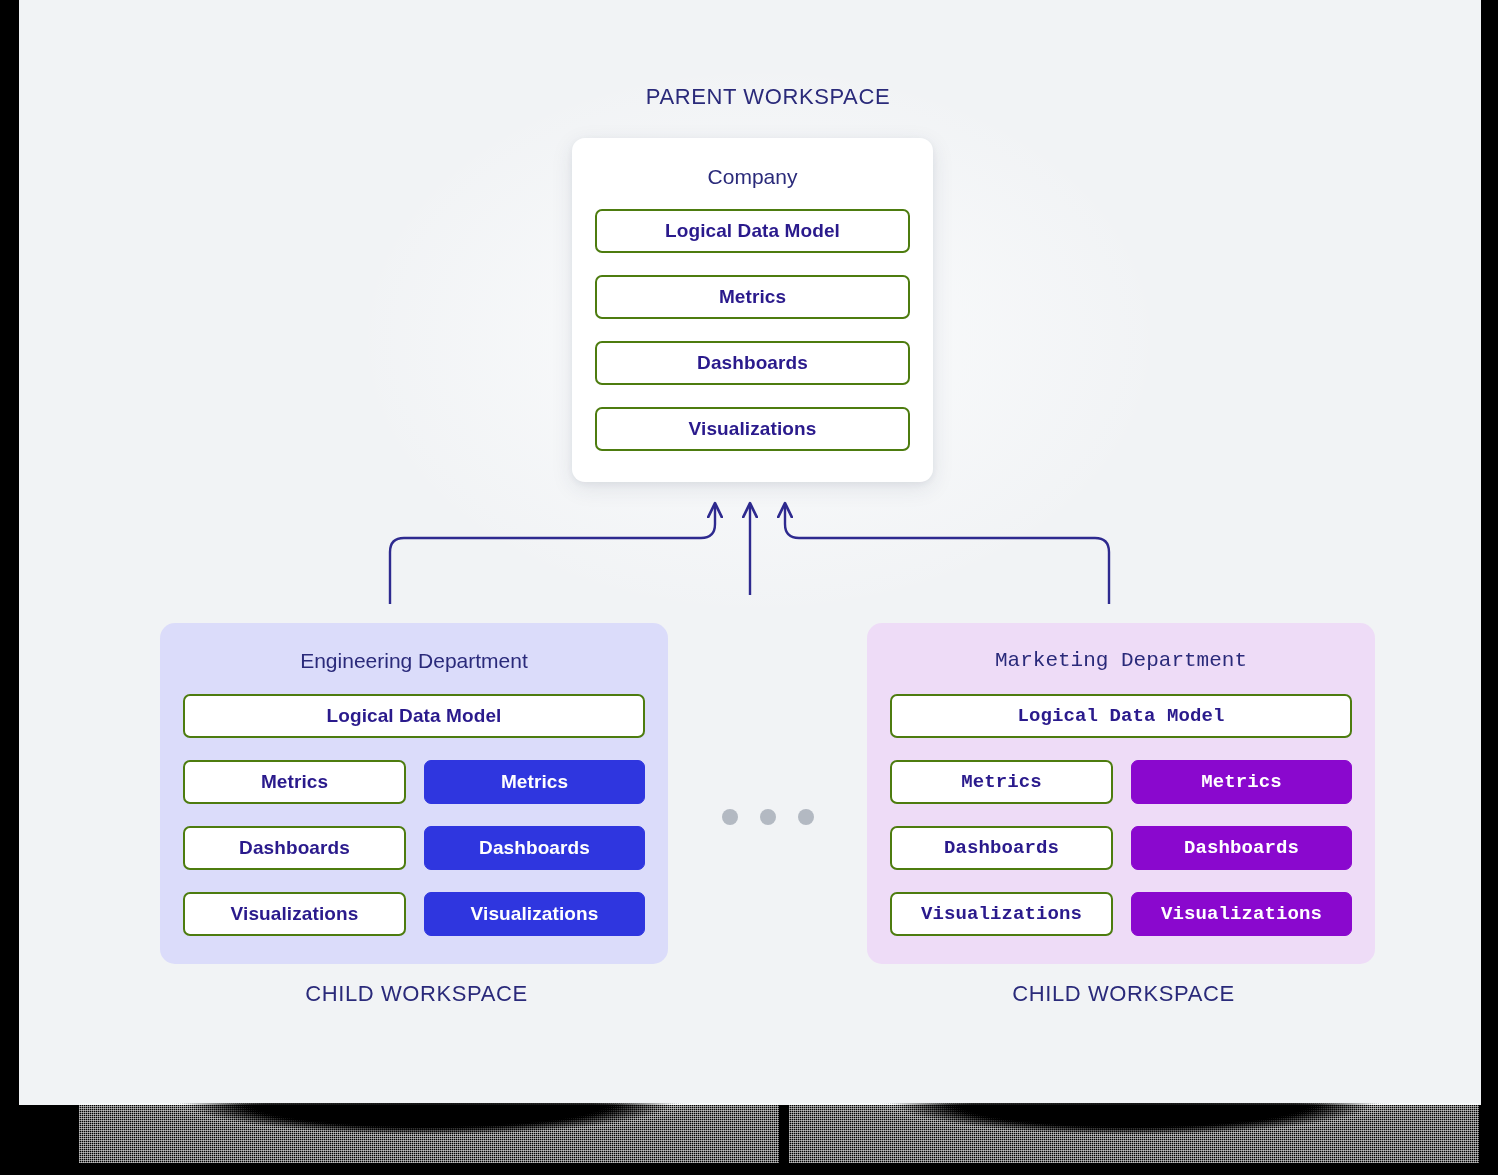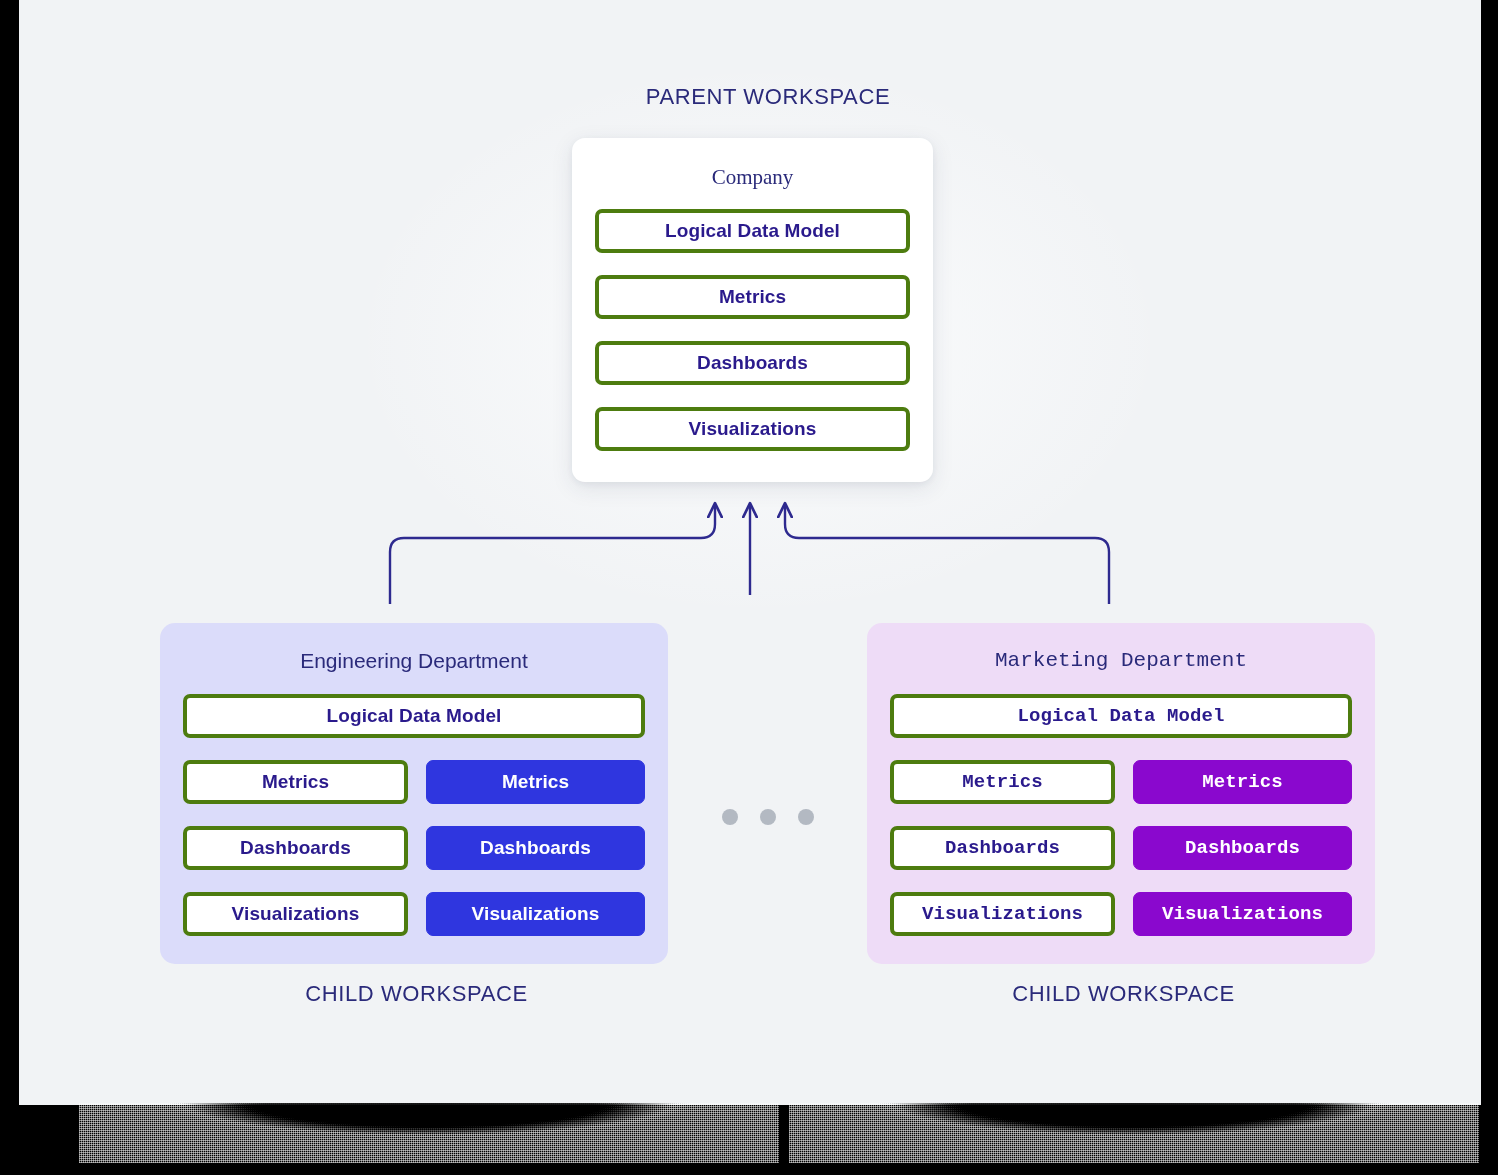--- a/index.html
+++ b/index.html
@@ -87,21 +87,20 @@
     box-shadow: 0 6px 22px rgba(40,45,80,0.10), 0 2px 6px rgba(40,45,80,0.06);
   }
   #parent-title {
     position: absolute;
     left: 0; right: 0;
     top: 27px;
     text-align: center;
     font-size: 21px;
     color: #2a2a7a;
     font-weight: 400;
-    font-family: Liberation Serif, serif;
   }
   .parent-stack {
     position: absolute;
     left: 23px;
     top: 71px;
     width: 315px;
   }
 
   
   .btn {
@@ -109,21 +108,21 @@
     display: flex;
     align-items: center;
     justify-content: center;
     border-radius: 7px;
     font-weight: bold;
     letter-spacing: 0.1px;
     user-select: none;
   }
   .btn-outline {
     background: #ffffff;
-    border: 4px solid #4d7c0f;
+    border: 2px solid #4d7c0f;
     color: #2a1a8c;
   }
   .btn-parent {
     height: 44px;
     font-size: 19px;
     margin-bottom: 22px;
   }
   .btn-parent:last-child { margin-bottom: 0; }
 
   

